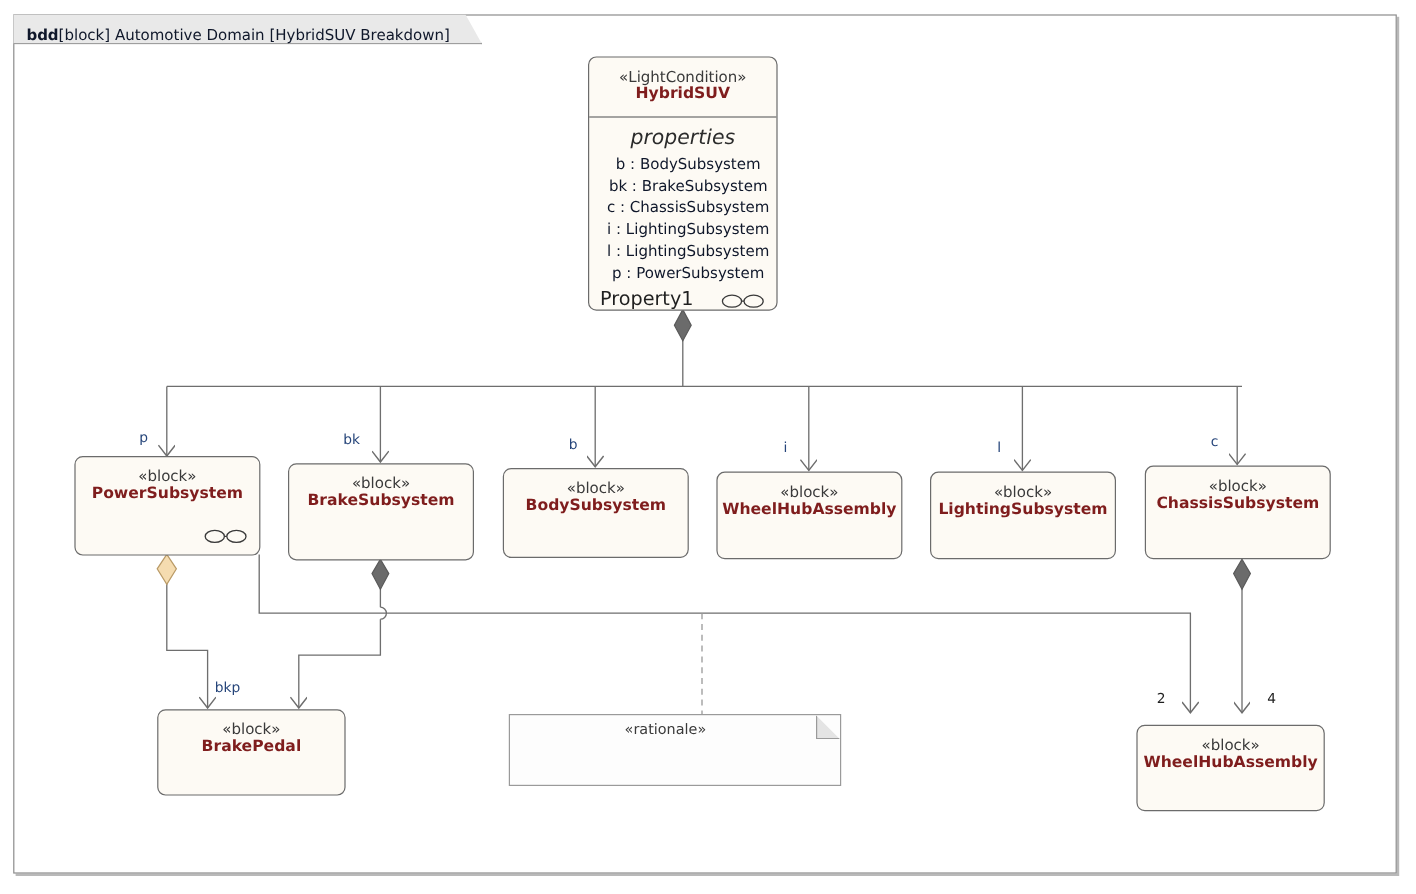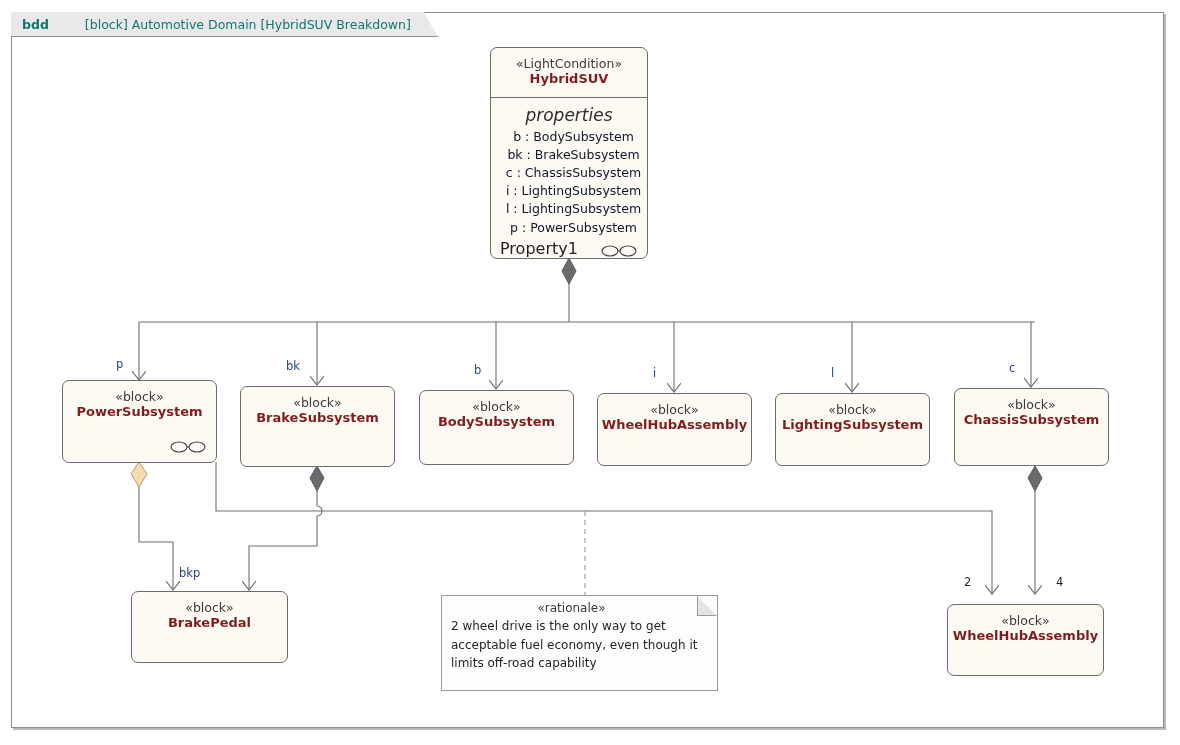--- a/index.html
+++ b/index.html
@@ -14,25 +14,24 @@
   .frame{
     position:absolute;left:11px;top:12px;width:1153px;height:716px;
     border:1px solid #8c8c8c;background:#ffffff;
     box-shadow:2px 2px 0 0 #b9b9b9;
     box-sizing:border-box;
   }
   .frame-tab{
     position:absolute;left:11px;top:12px;height:25px;
     background:#e9e9e9;border:1px solid #8c8c8c;border-top:none;border-left:none;
     box-sizing:border-box;
-    display:flex;align-items:center;
+    display:flex;align-items:flex-end;
     padding:0 26px 0 11px;
-    font-size:12.5px;color:#0f766e;white-space:nowrap;
+    font-size:12.5px;color:#0f172a;white-space:nowrap;
     clip-path:polygon(0 0, calc(100% - 14px) 0, 100% 100%, 0 100%);
-    gap:36px;
   }
   .frame-tab .bold{font-weight:bold;}
 
   
   #wires{position:absolute;left:0;top:0;width:1180px;height:745px;pointer-events:none;}
 
   
   .blk{
     position:absolute;box-sizing:border-box;
     background:#fdfaf4;border:1px solid #6b6b6b;border-radius:7px;
@@ -220,24 +219,23 @@
   <div class="blk blk-head" style="left:131px;top:591px;width:157px;height:72px;">
     <div class="stereo">«block»</div>
     <div class="bname">BrakePedal</div>
   </div>
 
   <div class="blk blk-head" style="left:947px;top:604px;width:157px;height:72px;">
     <div class="stereo">«block»</div>
     <div class="bname">WheelHubAssembly</div>
   </div>
 
-  <div id="note-rationale" style="left:441px;top:595px;width:277px;height:96px;">
+  <div id="note-rationale" style="left:424px;top:595px;width:277px;height:60px;">
     <div class="fold"></div>
     <span class="nstereo">«rationale»</span>
-    <span class="ntext">2 wheel drive is the only way to get acceptable fuel economy, even though it limits off-road capability</span>
   </div>
 
   <div class="elabel" style="left:116px;top:357px;">p</div>
   <div class="elabel" style="left:286px;top:359px;">bk</div>
   <div class="elabel" style="left:474px;top:363px;">b</div>
   <div class="elabel" style="left:653px;top:366px;">i</div>
   <div class="elabel" style="left:831px;top:366px;">l</div>
   <div class="elabel" style="left:1009px;top:361px;">c</div>
   <div class="elabel" style="left:179px;top:566px;">bkp</div>
 

